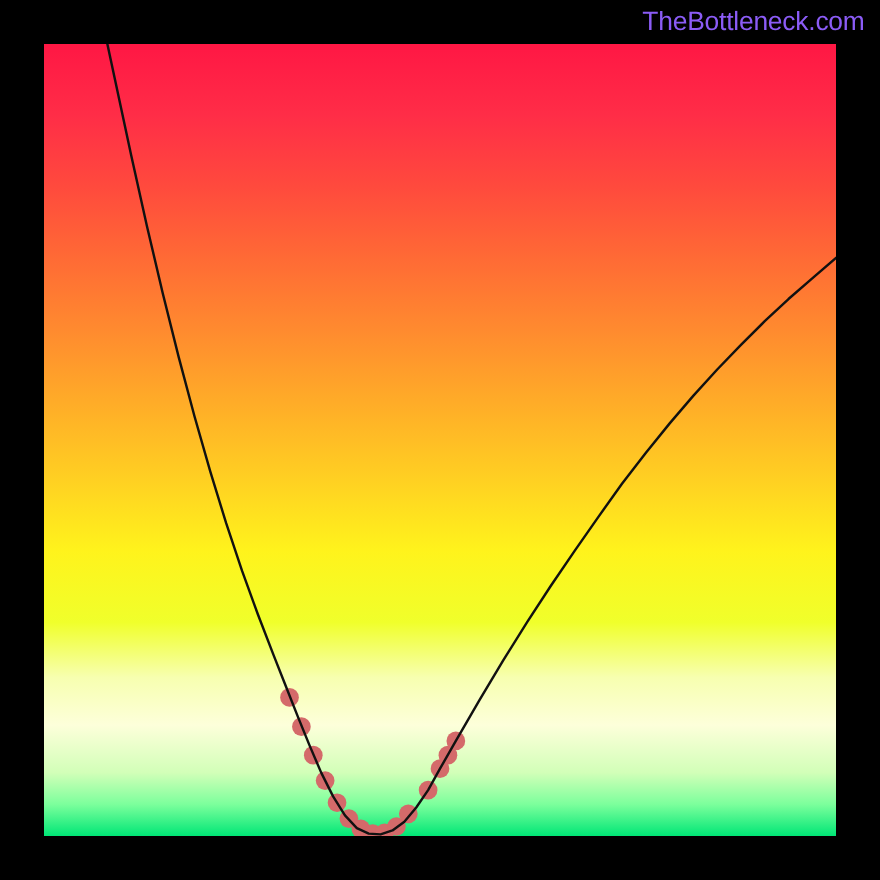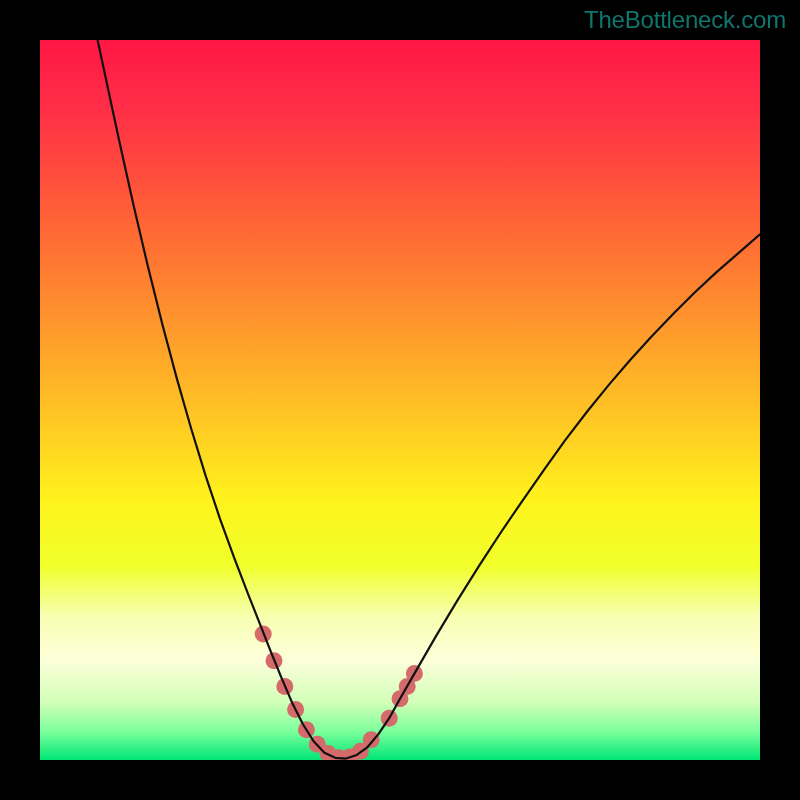--- a/index.html
+++ b/index.html
@@ -20,21 +20,21 @@
     position: absolute;
     left: 40px;
     top: 40px;
     width: 720px;
     height: 720px;
   }
   .watermark {
     position: absolute;
     top: 6px;
     right: 14px;
-    color: #0f766e;
+    color: #8b5cf6;
     font-size: 24px;
     font-weight: 500;
     letter-spacing: -0.2px;
     z-index: 10;
   }
   svg {
     display: block;
   }
 </style>
 </head>

